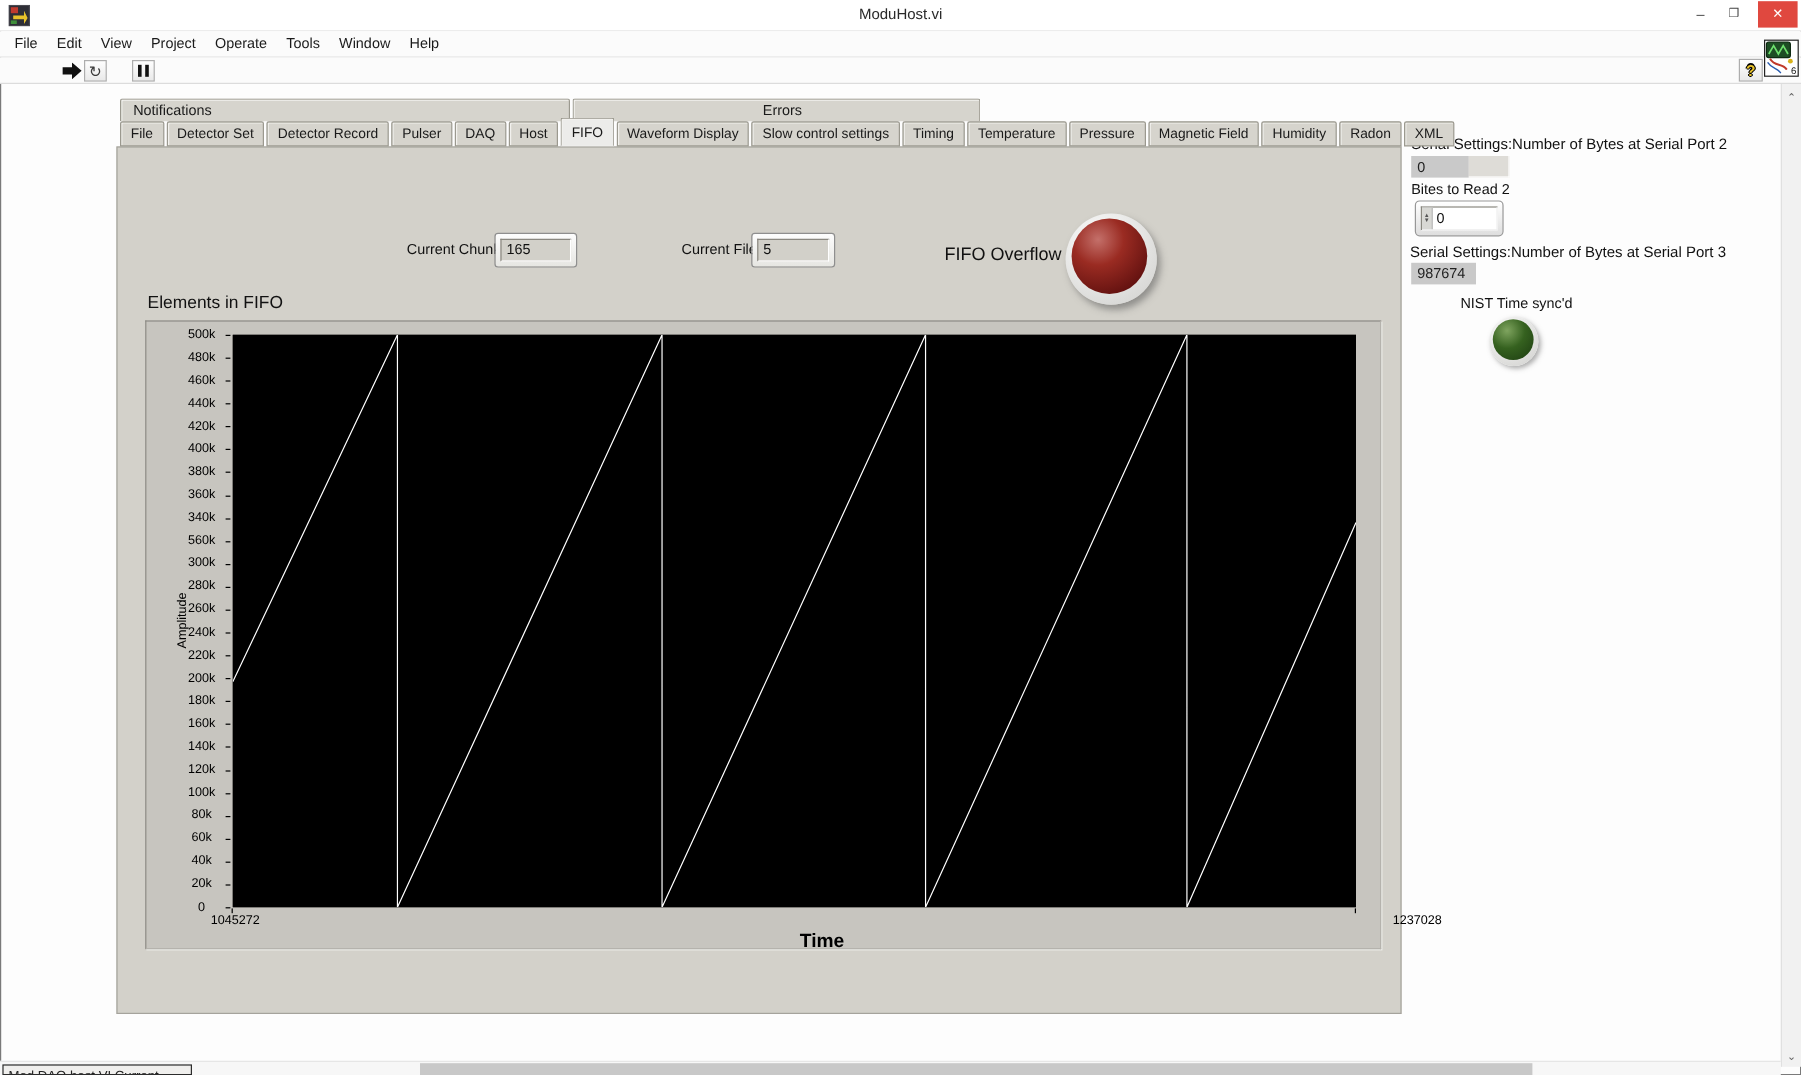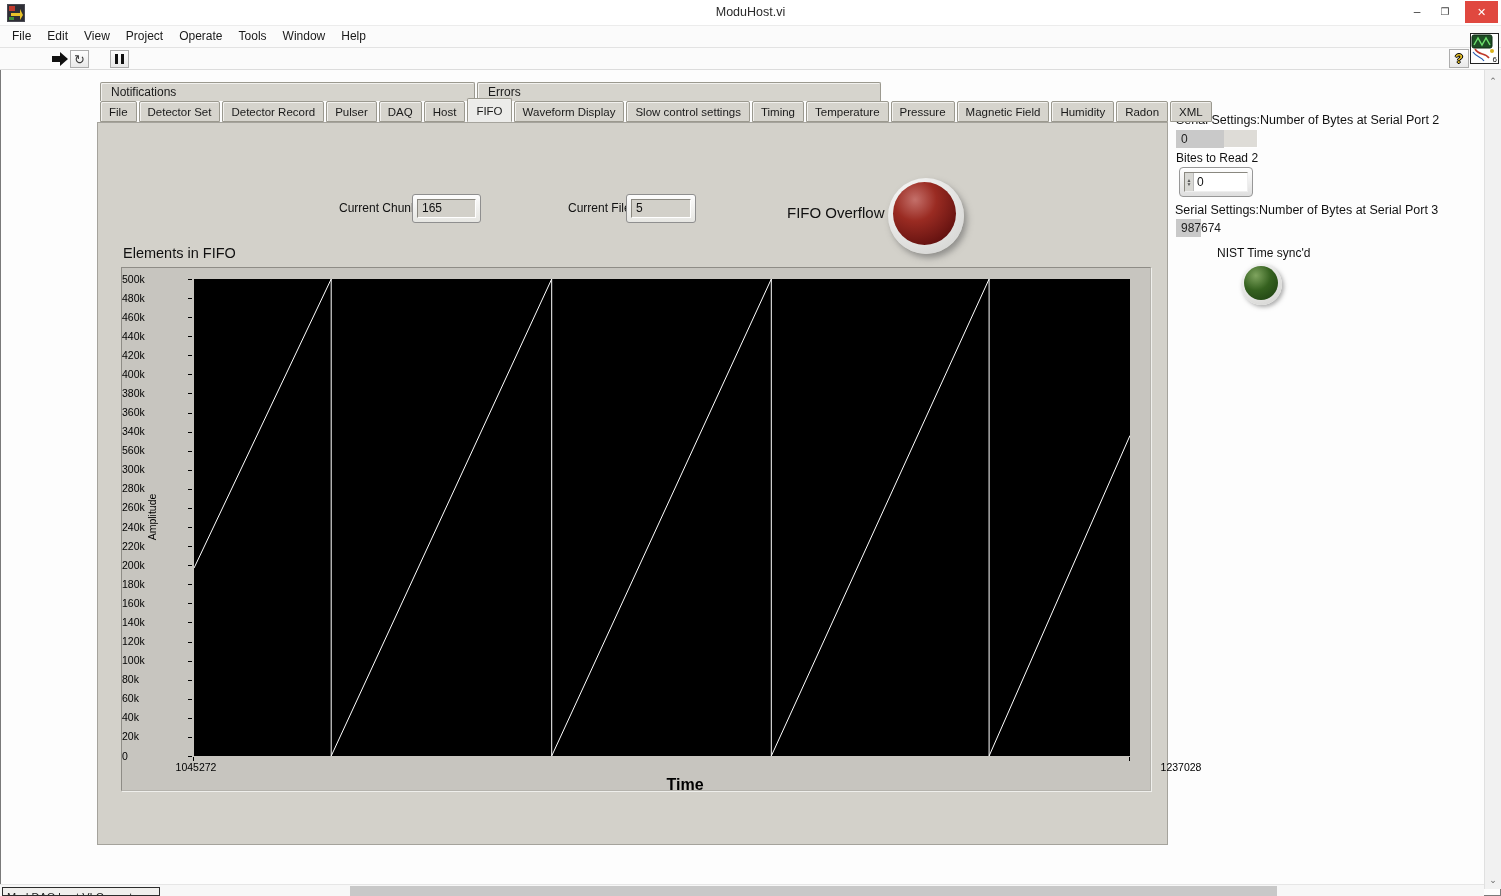--- a/index.html
+++ b/index.html
@@ -50,21 +50,21 @@
   .flat-ind { position:absolute; background:#c9c9c9; height:18px; line-height:18px; padding-left:5px; font-size:12px; color:#222; }
   .flat-ext { position:absolute; background:#dedcd7; height:18px; border-right:1px solid #fff; border-bottom:1px solid #fff; }
   .led-ring { position:absolute; border-radius:50%; background:radial-gradient(circle at 38% 32%, #ffffff, #dcdcda 70%, #cfcfcd); box-shadow:3px 4px 6px rgba(90,90,90,.55); }
   .led { position:absolute; border-radius:50%; }
   .led-red { background:radial-gradient(circle at 35% 28%, #c4706a 0%, #9a2b22 35%, #641210 78%, #4d0c0a 100%); }
   .led-green { background:radial-gradient(circle at 35% 28%, #7fa45f 0%, #35611f 45%, #1b3a10 100%); }
   
   .chart-box { position:absolute; left:23px; top:144px; width:1030px; height:524px; background:#c7c5bf; border:1px solid #b5b3ad; border-top-color:#8e8c86; border-left-color:#8e8c86; box-shadow:1px 1px 0 #efefec; }
   .chart-title { position:absolute; left:25px; top:122px; font-size:14.5px; color:#111; }
   .plot { position:absolute; left:72px; top:11px; width:936px; height:477px; background:#000; }
-  .ytick { position:absolute; left:0; width:60px; text-align:left; font-size:10.5px; color:#000; line-height:11px; }
+  .ytick { position:absolute; left:16px; width:60px; text-align:center; font-size:10.5px; color:#000; line-height:11px; }
   .ytick-dash { position:absolute; left:66px; width:4px; height:1px; background:#000; }
   .xtick-dash { position:absolute; width:1px; height:4px; background:#000; top:489px; }
   .xlab { position:absolute; top:493px; font-size:10.5px; color:#000; transform:translateX(-50%); }
   .xaxis-name { position:absolute; top:508px; font-size:16px; font-weight:bold; color:#000; transform:translateX(-50%); }
   .yaxis-name { position:absolute; left:-20px; top:243px; width:100px; text-align:center; font-size:10.5px; color:#000; transform:rotate(-90deg); }
   
   .vscroll { position:absolute; right:0; top:70px; width:17px; height:819px; background:#f1f1f1; border-left:1px solid #e0e0e0; }
   .vs-caret { position:absolute; left:0; width:16px; text-align:center; font-size:9px; color:#666; }
   .hscroll { position:absolute; left:0; bottom:0; width:1484px; height:12px; background:#f7f7f7; border-top:1px solid #e6e6e6; }
   .h-thumb { position:absolute; left:350px; top:1px; width:927px; height:10px; background:#c8c8c8; }
@@ -123,21 +123,21 @@
         <path d="M4,15 C8,22 14,18 18,24" fill="none" stroke="#c0392b" stroke-width="1.6"></path>
         <path d="M2,18 C6,24 10,22 13,27" fill="none" stroke="#2a5db0" stroke-width="1.2"></path>
         <circle cx="21" cy="17" r="2" fill="#d8b21a"></circle>
       </svg>
       <span class="conn-badge">6</span>
     </div>
   </div>
 
   <div class="tabrow-outer">
       <div class="tab-outer" style="width: 375px;">Notifications</div>
-      <div class="tab-outer" style="width: 404px;">Errors</div>
+      <div class="tab-outer" style="width: 340px; text-align: center;">Errors</div>
     </div>
   <div class="tabrow-inner">
       <div class="tab-inner">File</div>
       <div class="tab-inner">Detector Set</div>
       <div class="tab-inner">Detector Record</div>
       <div class="tab-inner">Pulser</div>
       <div class="tab-inner">DAQ</div>
       <div class="tab-inner">Host</div>
       <div class="tab-inner selected">FIFO</div>
       <div class="tab-inner">Waveform Display</div>
@@ -245,21 +245,21 @@
 
   <div class="lbl" style="left:1176px; top:151px;">Bites to Read  2</div>
   <div class="ctl-frame" style="left:1179px; top:167px; width:74px; height:30px;">
     <div class="ctl-field">
       <span class="spinner">▲<br>▼</span>
       <span style="padding-left:3px;">0</span>
     </div>
   </div>
 
   <div class="lbl" style="left:1175px; top:203px; font-size:12.5px;">Serial Settings:Number of Bytes at Serial Port 3</div>
-  <div class="flat-ind" style="left:1176px; top:219px; width:25px;">987674</div>
+  <div class="flat-ind" style="left:1176px; top:219px; width:54px;">987674</div>
 
   <div class="lbl" style="left:1217px; top:246px;">NIST Time sync'd</div>
   <div class="led-ring" style="left:1241px; top:264px; width:41px; height:41px; box-shadow:2px 2px 4px rgba(90,90,90,.5);">
     <div class="led led-green" style="left:3px; top:2px; width:34px; height:34px;"></div>
   </div>
 
   <div class="vscroll">
     <div class="vs-caret" style="top:6px;">⌃</div>
     <div class="vs-caret" style="bottom:4px;">⌄</div>
   </div>

